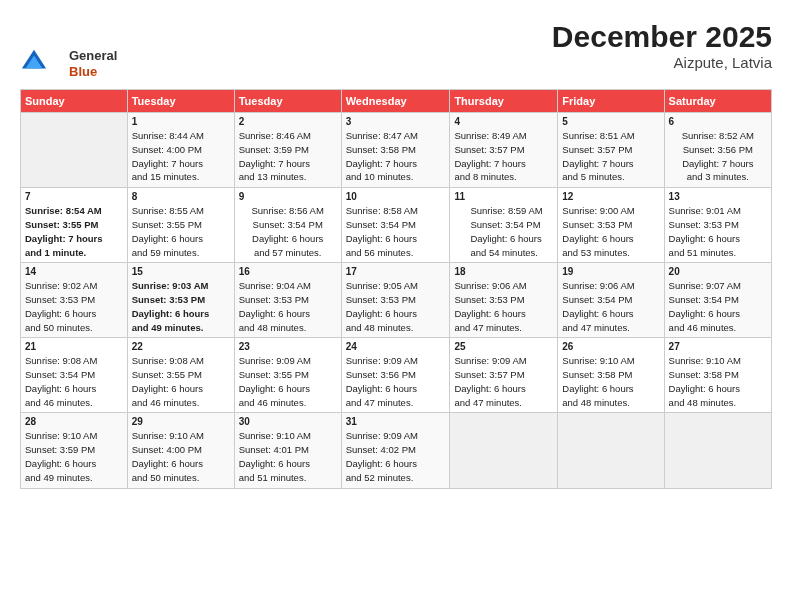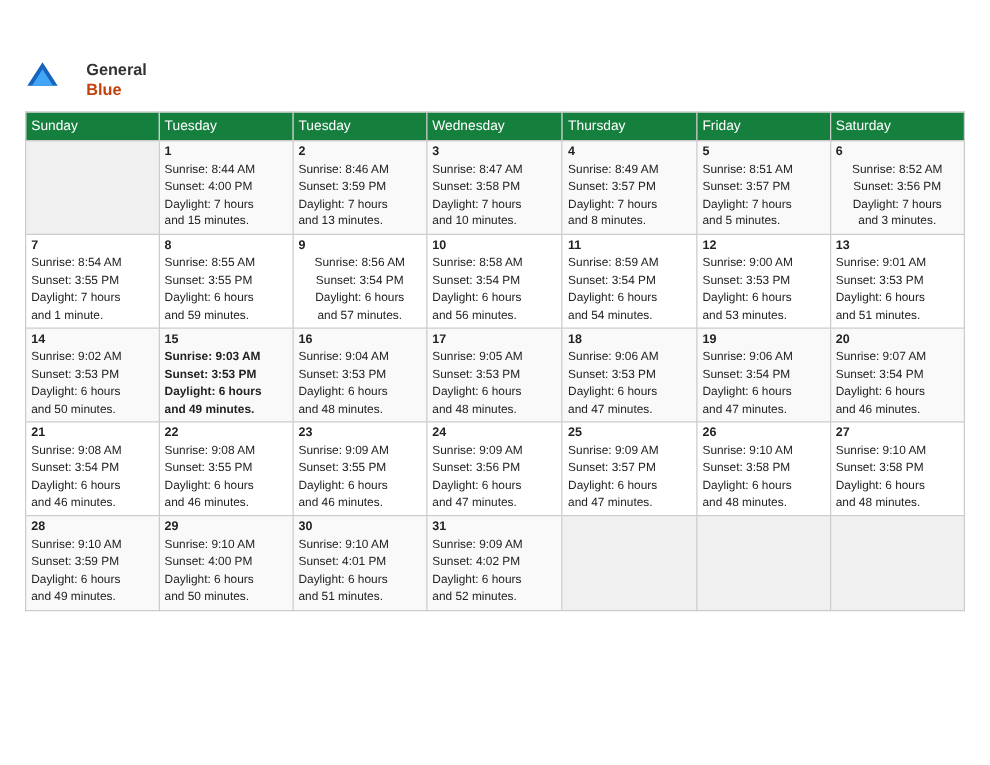--- a/index.html
+++ b/index.html
@@ -53,26 +53,26 @@
       font-size: 15px;
       font-weight: normal;
       color: #444;
     }
     table {
       width: 100%;
       border-collapse: collapse;
       font-size: 10px;
     }
     thead tr th {
-      background-color: #15803d;
+      background-color: #ef4444;
       color: #fff;
       padding: 5px 4px;
       text-align: left;
       font-size: 11px;
-      font-weight: normal;
+      font-weight: bold;
       border: 1px solid #ccc;
     }
     tbody tr td {
       border: 1px solid #ccc;
       padding: 3px 4px;
       vertical-align: top;
       font-size: 9.5px;
       color: #222;
       background: #fff;
       width: 113px;
@@ -105,20 +105,24 @@
   <div class="logo">
     <svg class="logo-icon" viewBox="0 0 30 30">
       <polygon points="15,2 28,22 2,22" fill="#1565C0"></polygon>
       <polygon points="15,8 24,22 6,22" fill="#42A5F5"></polygon>
     </svg>
     <div class="logo-text">
       <span class="logo-general">General</span>
       <span class="logo-blue">Blue</span>
     </div>
   </div>
+  <div class="title-block">
+    <h1>December 2025</h1>
+    <h2>Aizpute, Latvia</h2>
+  </div>
 </div>
 
 <table>
   <thead>
     <tr>
     <th>Sunday</th>
           <th>Tuesday</th>
           <th>Tuesday</th>
           <th>Wednesday</th>
           <th>Thursday</th>
@@ -168,21 +172,21 @@
             <span class="day-num">6</span>
             <div class="cell-content" style="white-space: pre-line; text-align: center;">Sunrise: 8:52 AM
 Sunset: 3:56 PM
 Daylight: 7 hours
 and 3 minutes.</div>
           </td>
         </tr>
         <tr>
           <td>
             <span class="day-num">7</span>
-            <div class="cell-content" style="white-space: pre-line;">Sunrise: 8:54 AM
+            <div class="cell-content" style="white-space: pre-line; font-weight: bold;">Sunrise: 8:54 AM
 Sunset: 3:55 PM
 Daylight: 7 hours
 and 1 minute.</div>
           </td>
           <td>
             <span class="day-num">8</span>
             <div class="cell-content" style="white-space: pre-line;">Sunrise: 8:55 AM
 Sunset: 3:55 PM
 Daylight: 6 hours
 and 59 minutes.</div>
@@ -196,21 +200,21 @@
           </td>
           <td>
             <span class="day-num">10</span>
             <div class="cell-content" style="white-space: pre-line;">Sunrise: 8:58 AM
 Sunset: 3:54 PM
 Daylight: 6 hours
 and 56 minutes.</div>
           </td>
           <td>
             <span class="day-num">11</span>
-            <div class="cell-content" style="white-space: pre-line;">Sunrise: 8:59 AM
+            <div class="cell-content" style="white-space: pre-line; margin-left: 16px;">Sunrise: 8:59 AM
 Sunset: 3:54 PM
 Daylight: 6 hours
 and 54 minutes.</div>
           </td>
           <td>
             <span class="day-num">12</span>
             <div class="cell-content" style="white-space: pre-line;">Sunrise: 9:00 AM
 Sunset: 3:53 PM
 Daylight: 6 hours
 and 53 minutes.</div>

